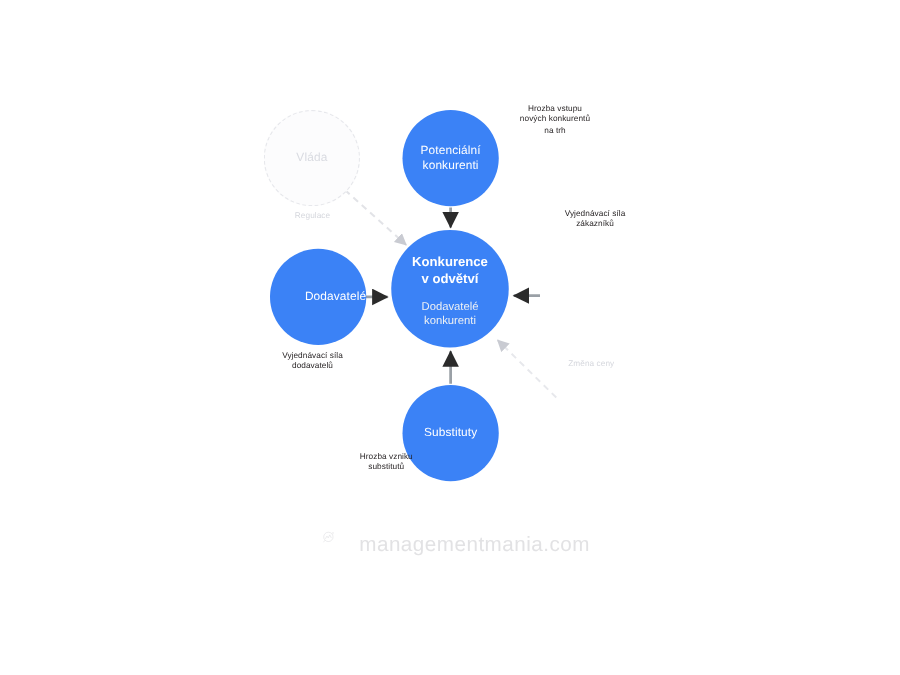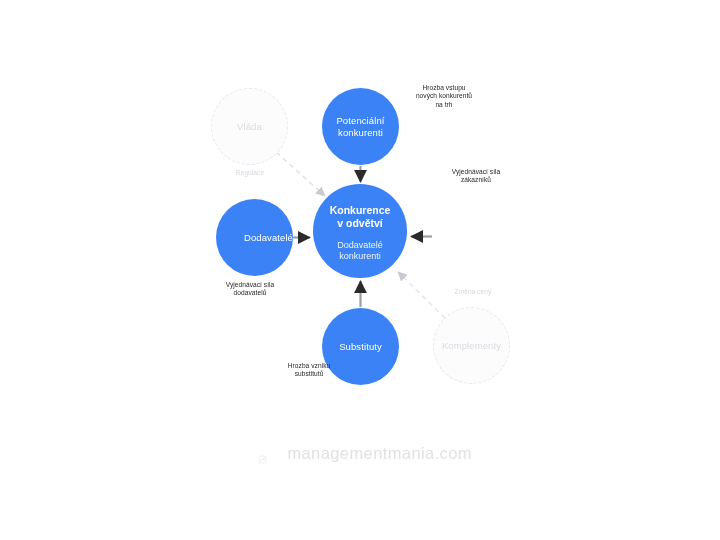--- a/index.html
+++ b/index.html
@@ -88,24 +88,24 @@
   #lbl-entrants    { left: 392px; top: 84px;  width: 104px; }
   #lbl-customers   { left: 418px; top: 168px; width: 116px; }
   #lbl-suppliers   { left: 196px; top: 281px; width: 108px; }
   #lbl-substitutes { left: 252px; top: 362px; width: 114px; }
   #lbl-regulation  { left: 205px; top: 169px; width: 90px; }
   #lbl-price       { left: 425px; top: 288px; width: 96px; }
 
   
   #watermark {
     position: absolute;
-    left: 258px; top: 444px;
+    left: 258px; top: 412px;
     width: 214px; height: 34px;
     display: flex;
-    align-items: flex-start;
+    align-items: flex-end;
     gap: 19px;
   }
   #watermark-text {
     font-size: 16.5px;
     color: #e2e2e4;
     letter-spacing: 0.4px;
     white-space: nowrap;
   }
 </style>
 </head>
@@ -154,23 +154,20 @@
 
 
   <div class="node solid" id="node-substitutes">
     <div class="node-label">Substituty</div>
   </div>
 
   <div class="node ghost" id="node-government">
     <div class="node-label">Vláda</div>
   </div>
 
-  <div class="node ghost" id="node-complements">
-    <div class="node-label">Komplementy</div>
-  </div>
 
   <div class="edge-label" id="lbl-entrants">
     <div>Hrozba vstupu</div>
     <div>nových konkurentů</div>
     <div>na trh</div>
   </div>
 
   <div class="edge-label" id="lbl-customers">
     <div>Vyjednávací síla</div>
     <div>zákazníků</div>

